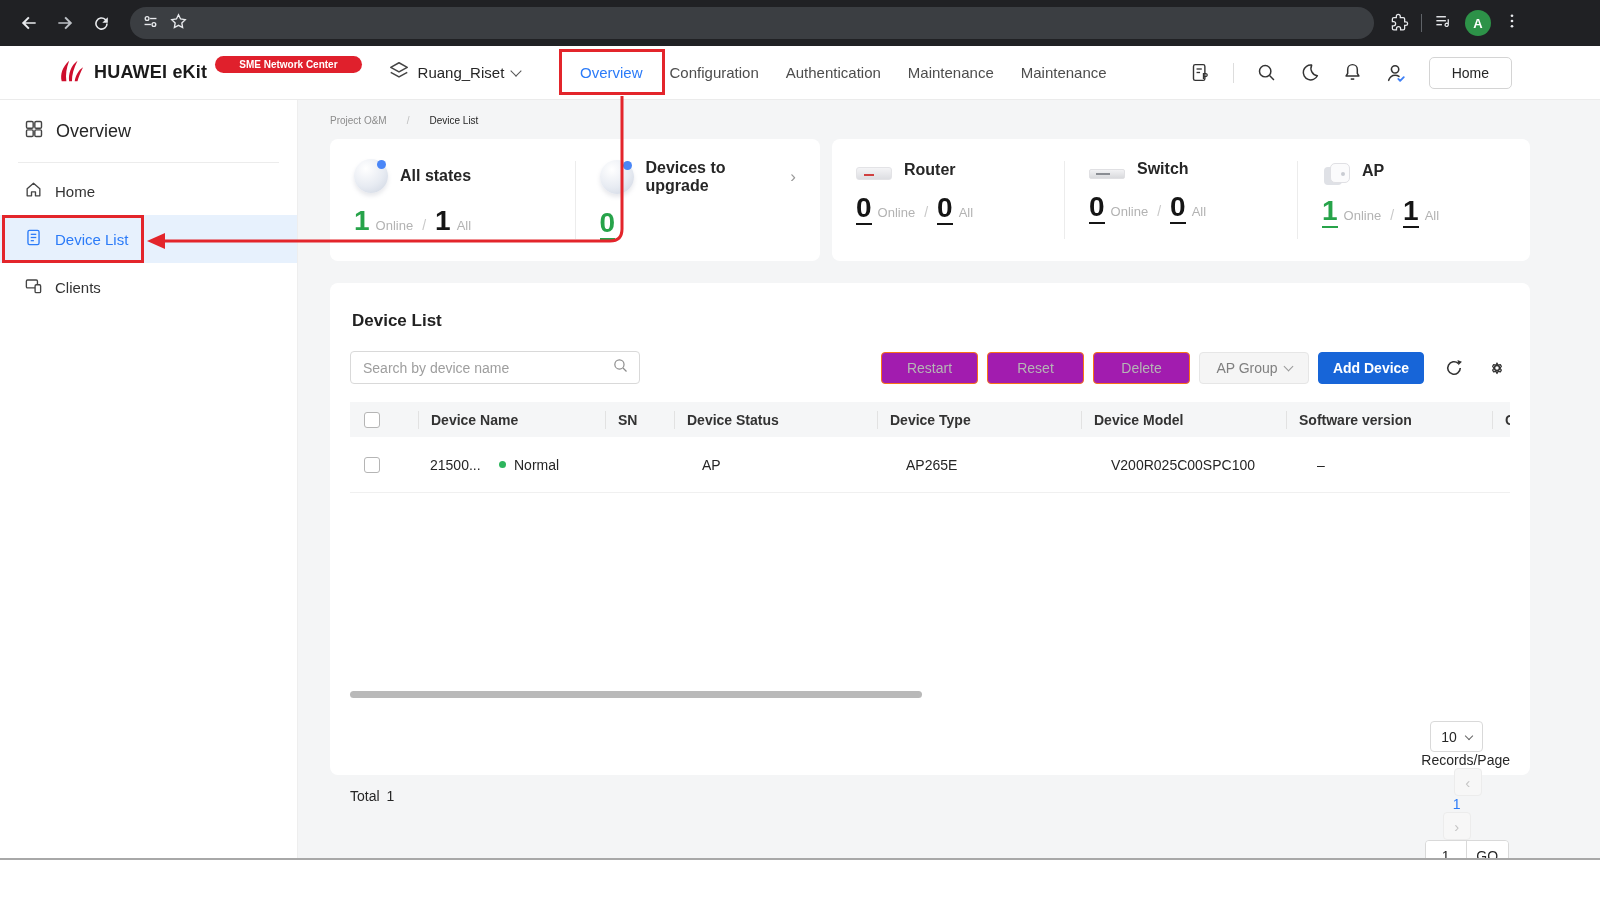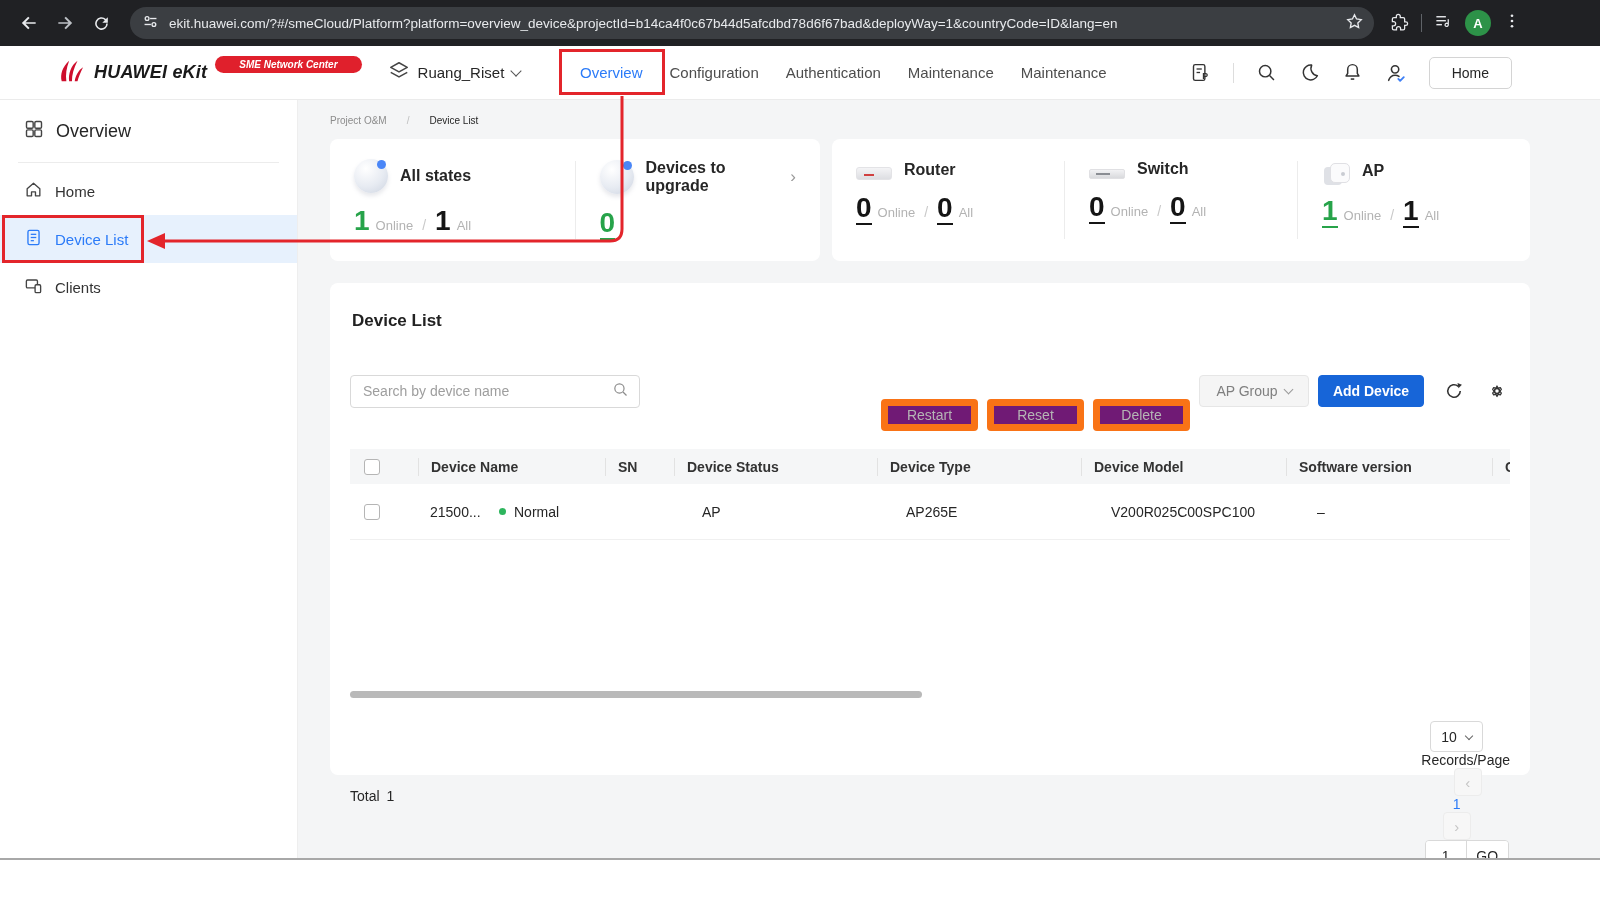--- a/index.html
+++ b/index.html
@@ -10,21 +10,21 @@
   .nav-ic { width:30px; height:30px; display:flex; align-items:center; justify-content:center; border-radius:50%; color:#e8eaed; flex:0 0 auto; cursor:pointer; }
   .nav-ic svg { display:block; }
   .omnibox { height:32px; flex:0 0 1244px; background:#3b3e42; border-radius:16px; display:flex; align-items:center; padding:0 10px 0 12px; gap:10px; margin-left:8px; }
   .omnibox .url { color:#e8eaed; font-size:13.5px; white-space:nowrap; overflow:hidden; flex:1; }
   .chrome-right { display:flex; align-items:center; gap:12px; margin-left:10px; }
   .chrome-divider { width:1px; height:18px; background:#5f6368; }
   .avatar { width:26px; height:26px; border-radius:50%; background:#2d9248; color:#fff; font-size:13px; font-weight:bold; display:flex; align-items:center; justify-content:center; }
 
   
   .appbar { position:relative; height:54px; background:#fff; border-bottom:1px solid #ebebeb; display:flex; align-items:center; padding:0 88px 0 56px; }
-  .brand { display:flex; align-items:center; gap:8px;font-style:italic; }
+  .brand { display:flex; align-items:center; gap:8px; }
   .brand-name { font-size:18px; font-weight:bold; color:#1a1a1a; letter-spacing:.2px; }
   .brand-badge { background:#e0202c; color:#fff; font-size:10px; font-weight:bold; padding:3px 24px; border-radius:10px; position:relative; top:-8px; white-space:nowrap; }
   .project { display:flex; align-items:center; gap:8px; margin-left:26px; cursor:pointer; }
   .project-name { font-size:15px; color:#262626; }
   .chev { width:8px; height:8px; border-right:1.6px solid #555; border-bottom:1.6px solid #555; transform:rotate(45deg); margin-top:-4px; }
   .topnav { position:absolute; left:580px; top:0; height:100%; display:flex; align-items:center; gap:27px; }
   .topnav .nav-item { font-size:15px; color:#4d4d4d; cursor:pointer; white-space:nowrap; }
   .topnav .nav-item.active { color:#2b7bf8; }
   .appbar-right { margin-left:auto; display:flex; align-items:center; gap:22px; }
   .hdr-ic { display:flex; align-items:center; justify-content:center; cursor:pointer; }
@@ -76,21 +76,21 @@
 
   
   .panel { background:#fff; border-radius:8px; margin-top:22px; height:492px; padding:28px 20px 0; position:relative; }
   .panel-title { font-size:17px; font-weight:bold; color:#222; padding-left:2px; }
   .toolbar { margin-top:20px; display:flex; align-items:center; }
   .search-box { width:290px; height:33px; border:1px solid #d9d9d9; border-radius:4px; display:flex; align-items:center; padding:0 10px 0 12px; background:#fff; }
   .search-box input { border:none; outline:none; flex:1; font-size:14px; color:#333; font-family:"Liberation Sans",sans-serif; background:transparent; }
   .search-box input::placeholder { color:#9e9e9e; }
   .toolbar-right { margin-left:auto; display:flex; align-items:center; gap:9px; }
   .btn { height:32px; border-radius:4px; font-size:14px; display:flex; align-items:center; justify-content:center; cursor:pointer; }
-  .btn-disabled { width:97px; background:#701a75; border:7px solid #f97316; color:#b5b5b5;margin-top:48px; }
+  .btn-disabled { width:97px; background:#a21caf; border:1px solid #f97316; color:#b5b5b5; }
   .btn-group { width:110px; background:#f5f5f5; border:1px solid #e6e6e6; color:#7f7f7f; gap:7px; }
   .btn-group .chev { border-color:#9a9a9a; width:7px; height:7px; margin-top:-3px; }
   .btn-primary { width:106px; background:#1765d8; border:1px solid #1765d8; color:#fff; font-weight:bold; }
   .tool-ic { margin-left:8px; display:flex; align-items:center; justify-content:center; width:26px; height:26px; cursor:pointer; color:#333; }
 
   .tbl { margin-top:18px; }
   .tbl-head { display:flex; background:#f5f6f7; height:35px; align-items:center; }
   .tbl-row { display:flex; height:56px; align-items:center; border-bottom:1px solid #f0f0f0; background:#fff; }
   .cell { padding:0 12px; font-size:14px; color:#262626; display:flex; align-items:center; gap:8px; overflow:hidden; white-space:nowrap; }
   .tbl-head .cell { font-weight:bold; color:#333; }
@@ -154,21 +154,20 @@
   </span>
   <div class="omnibox">
     <span>
       <svg width="17" height="17" viewBox="0 0 20 20">
           <circle cx="6" cy="6.5" r="2.2" fill="none" stroke="#e8eaed" stroke-width="1.6"></circle>
           <line x1="9.5" y1="6.5" x2="17" y2="6.5" stroke="#e8eaed" stroke-width="1.6"></line>
           <circle cx="14" cy="13.5" r="2.2" fill="none" stroke="#e8eaed" stroke-width="1.6"></circle>
           <line x1="3" y1="13.5" x2="10.5" y2="13.5" stroke="#e8eaed" stroke-width="1.6"></line>
         </svg>
     </span>
-    <span class="url">ekit.huawei.com/?#/smeCloud/Platform?platform=overview_device&amp;projectId=b14ca4f0c67b44d5afcdbd78d6f67bad&amp;deployWay=1&amp;countryCode=ID&amp;lang=en</span>
     <span>
       <svg width="19" height="19" viewBox="0 0 24 24">
           <path d="M12 3.5l2.6 5.3 5.9.9-4.3 4.1 1 5.8-5.2-2.7-5.2 2.7 1-5.8-4.3-4.1 5.9-.9z" fill="none" stroke="#e8eaed" stroke-width="1.7"></path>
         </svg>
     </span>
   </div>
   <div class="chrome-right">
     <span>
       <svg width="19" height="19" viewBox="0 0 24 24">
           <path d="M20 12.5h-1.5V8.8c0-1-.8-1.8-1.8-1.8H13V5.5a2.5 2.5 0 0 0-5 0V7H4.8C3.8 7 3 7.8 3 8.8v3.4h1.5a2.6 2.6 0 0 1 0 5.2H3v3.4c0 1 .8 1.8 1.8 1.8h3.4v-1.5a2.6 2.6 0 0 1 5.2 0v1.5h3.3c1 0 1.8-.8 1.8-1.8V17H20a2.25 2.25 0 0 0 0-4.5z" fill="none" stroke="#e8eaed" stroke-width="1.6"></path>

